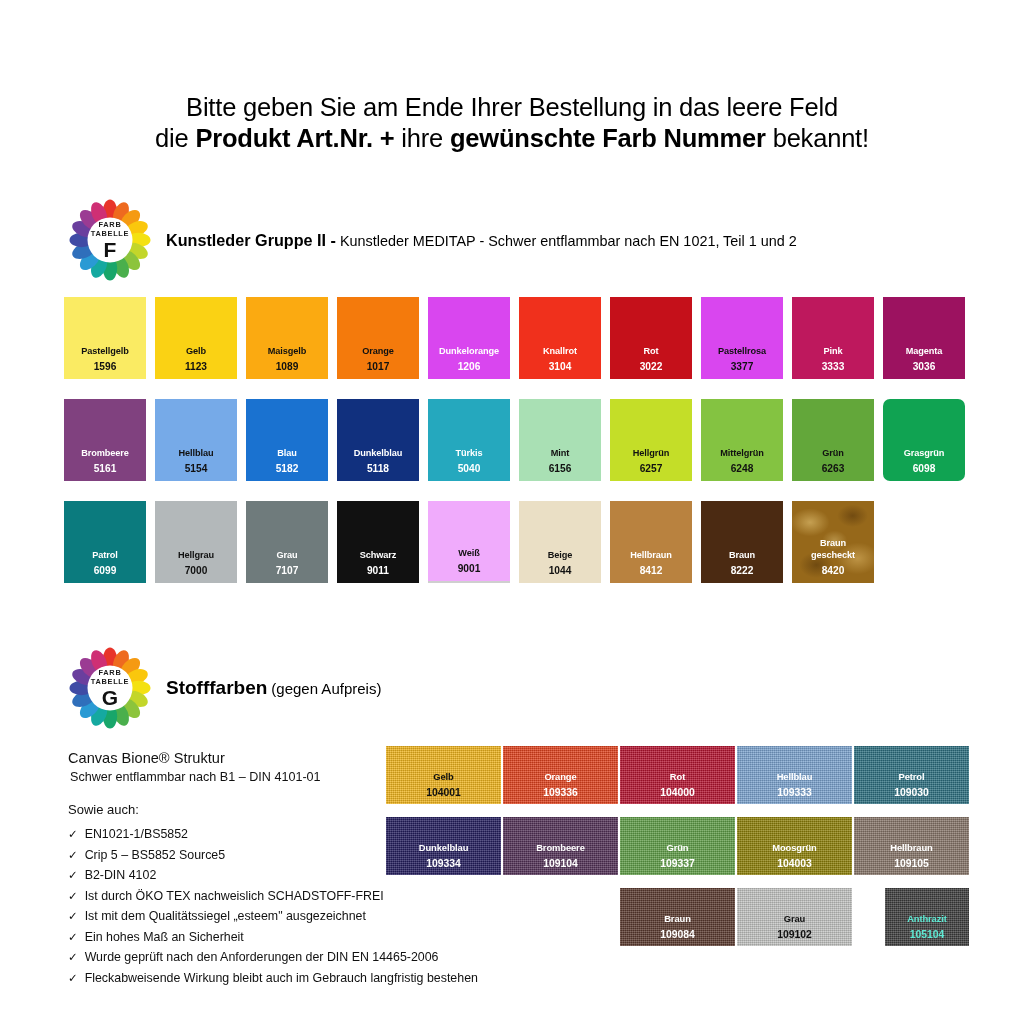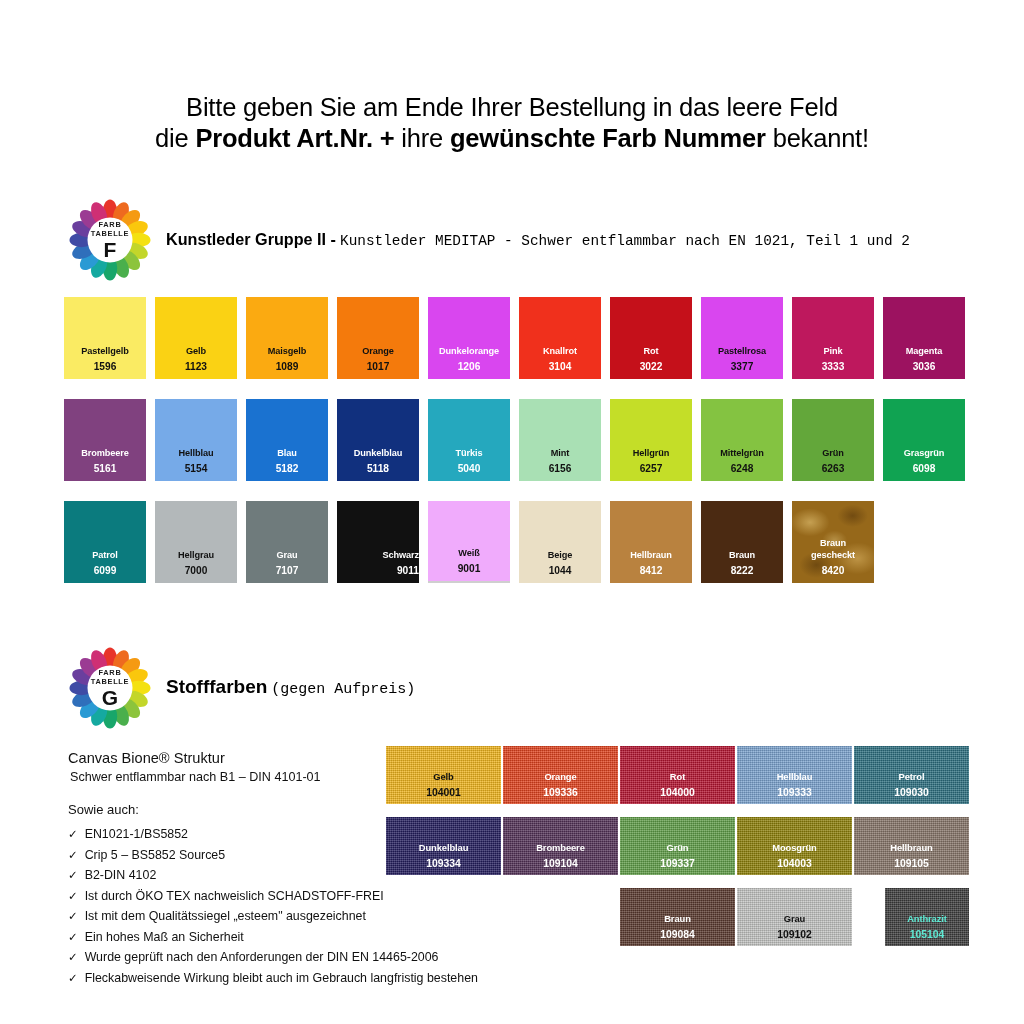--- a/index.html
+++ b/index.html
@@ -81,21 +81,21 @@
   .head-line {
     font-size: 14.4px;
     line-height: 18px;
     color: #000000;
     white-space: nowrap;
   }
   .head-line .strong {
     font-weight: 700;
     font-size: 16.2px;
   }
-  .head-line .thin { font-weight: 400; font-family: Liberation Mono, monospace; }
+  .head-line .thin { font-weight: 400; }
   .head-g .strong { font-size: 19px; }
   .head-g .thin { font-size: 15px; }
 
   
   .kl-grid {
     margin: 15px 0 0 64px;
     display: grid;
     grid-template-columns: repeat(10, 82px);
     grid-auto-rows: 82px;
     column-gap: 9px;
@@ -356,37 +356,37 @@
       <div class="no">6257</div>
     </div>
     <div class="swatch" style="background: rgb(132, 195, 65); color: rgb(17, 17, 17);">
       <div class="nm">Mittelgrün</div>
       <div class="no">6248</div>
     </div>
     <div class="swatch" style="background: rgb(99, 167, 58); color: rgb(17, 17, 17);">
       <div class="nm">Grün</div>
       <div class="no">6263</div>
     </div>
-    <div class="swatch" style="background: rgb(16, 163, 82); color: rgb(255, 255, 255);">
+    <div class="swatch" style="background: rgb(16, 163, 82); color: rgb(255, 255, 255); border-radius: 7px;">
       <div class="nm">Grasgrün</div>
       <div class="no">6098</div>
     </div>
     <div class="swatch" style="background: rgb(11, 123, 126); color: rgb(255, 255, 255);">
       <div class="nm">Patrol</div>
       <div class="no">6099</div>
     </div>
     <div class="swatch" style="background: rgb(179, 184, 186); color: rgb(17, 17, 17);">
       <div class="nm">Hellgrau</div>
       <div class="no">7000</div>
     </div>
     <div class="swatch" style="background: rgb(111, 123, 124); color: rgb(255, 255, 255);">
       <div class="nm">Grau</div>
       <div class="no">7107</div>
     </div>
-    <div class="swatch" style="background: rgb(17, 17, 17); color: rgb(255, 255, 255); align-items: flex-end;">
+    <div class="swatch" style="background: rgb(17, 17, 17); color: rgb(255, 255, 255);">
       <div class="nm">Schwarz</div>
       <div class="no">9011</div>
     </div>
     <div class="swatch white-sw" style="color: rgb(17, 17, 17);">
       <div class="nm">Weiß</div>
       <div class="no">9001</div>
     </div>
     <div class="swatch" style="background: rgb(234, 223, 197); color: rgb(17, 17, 17);">
       <div class="nm">Beige</div>
       <div class="no">1044</div>

